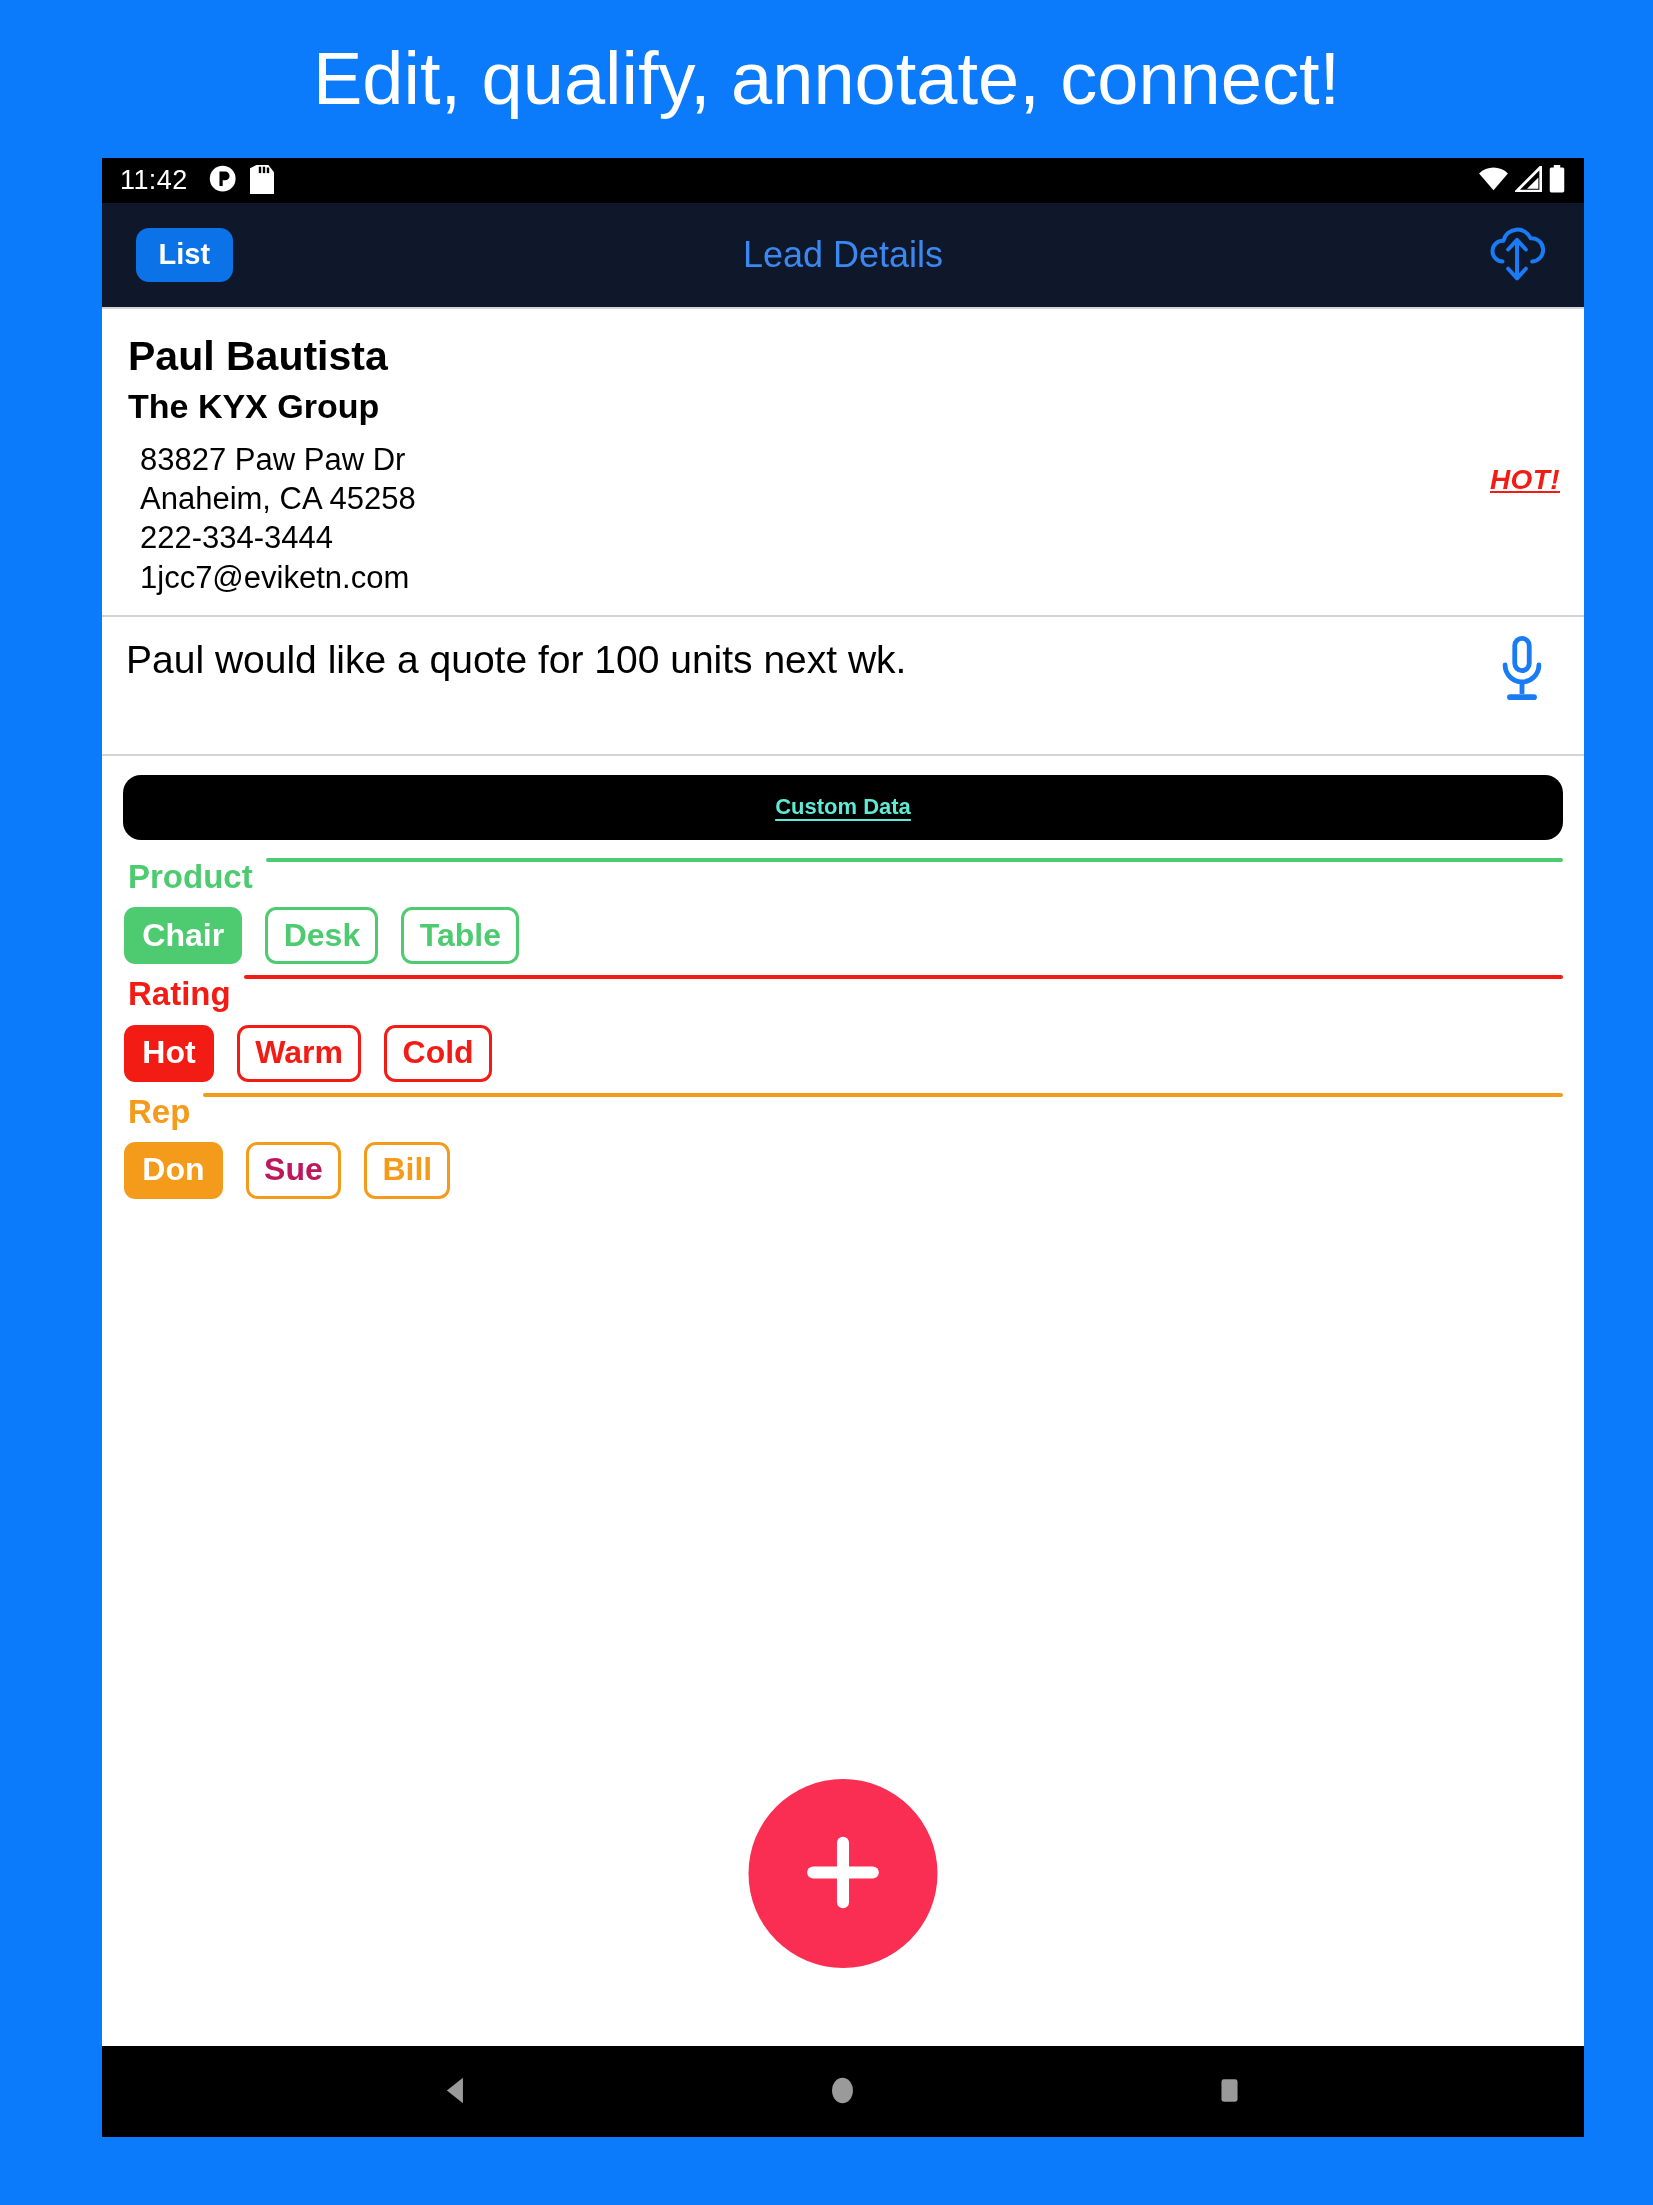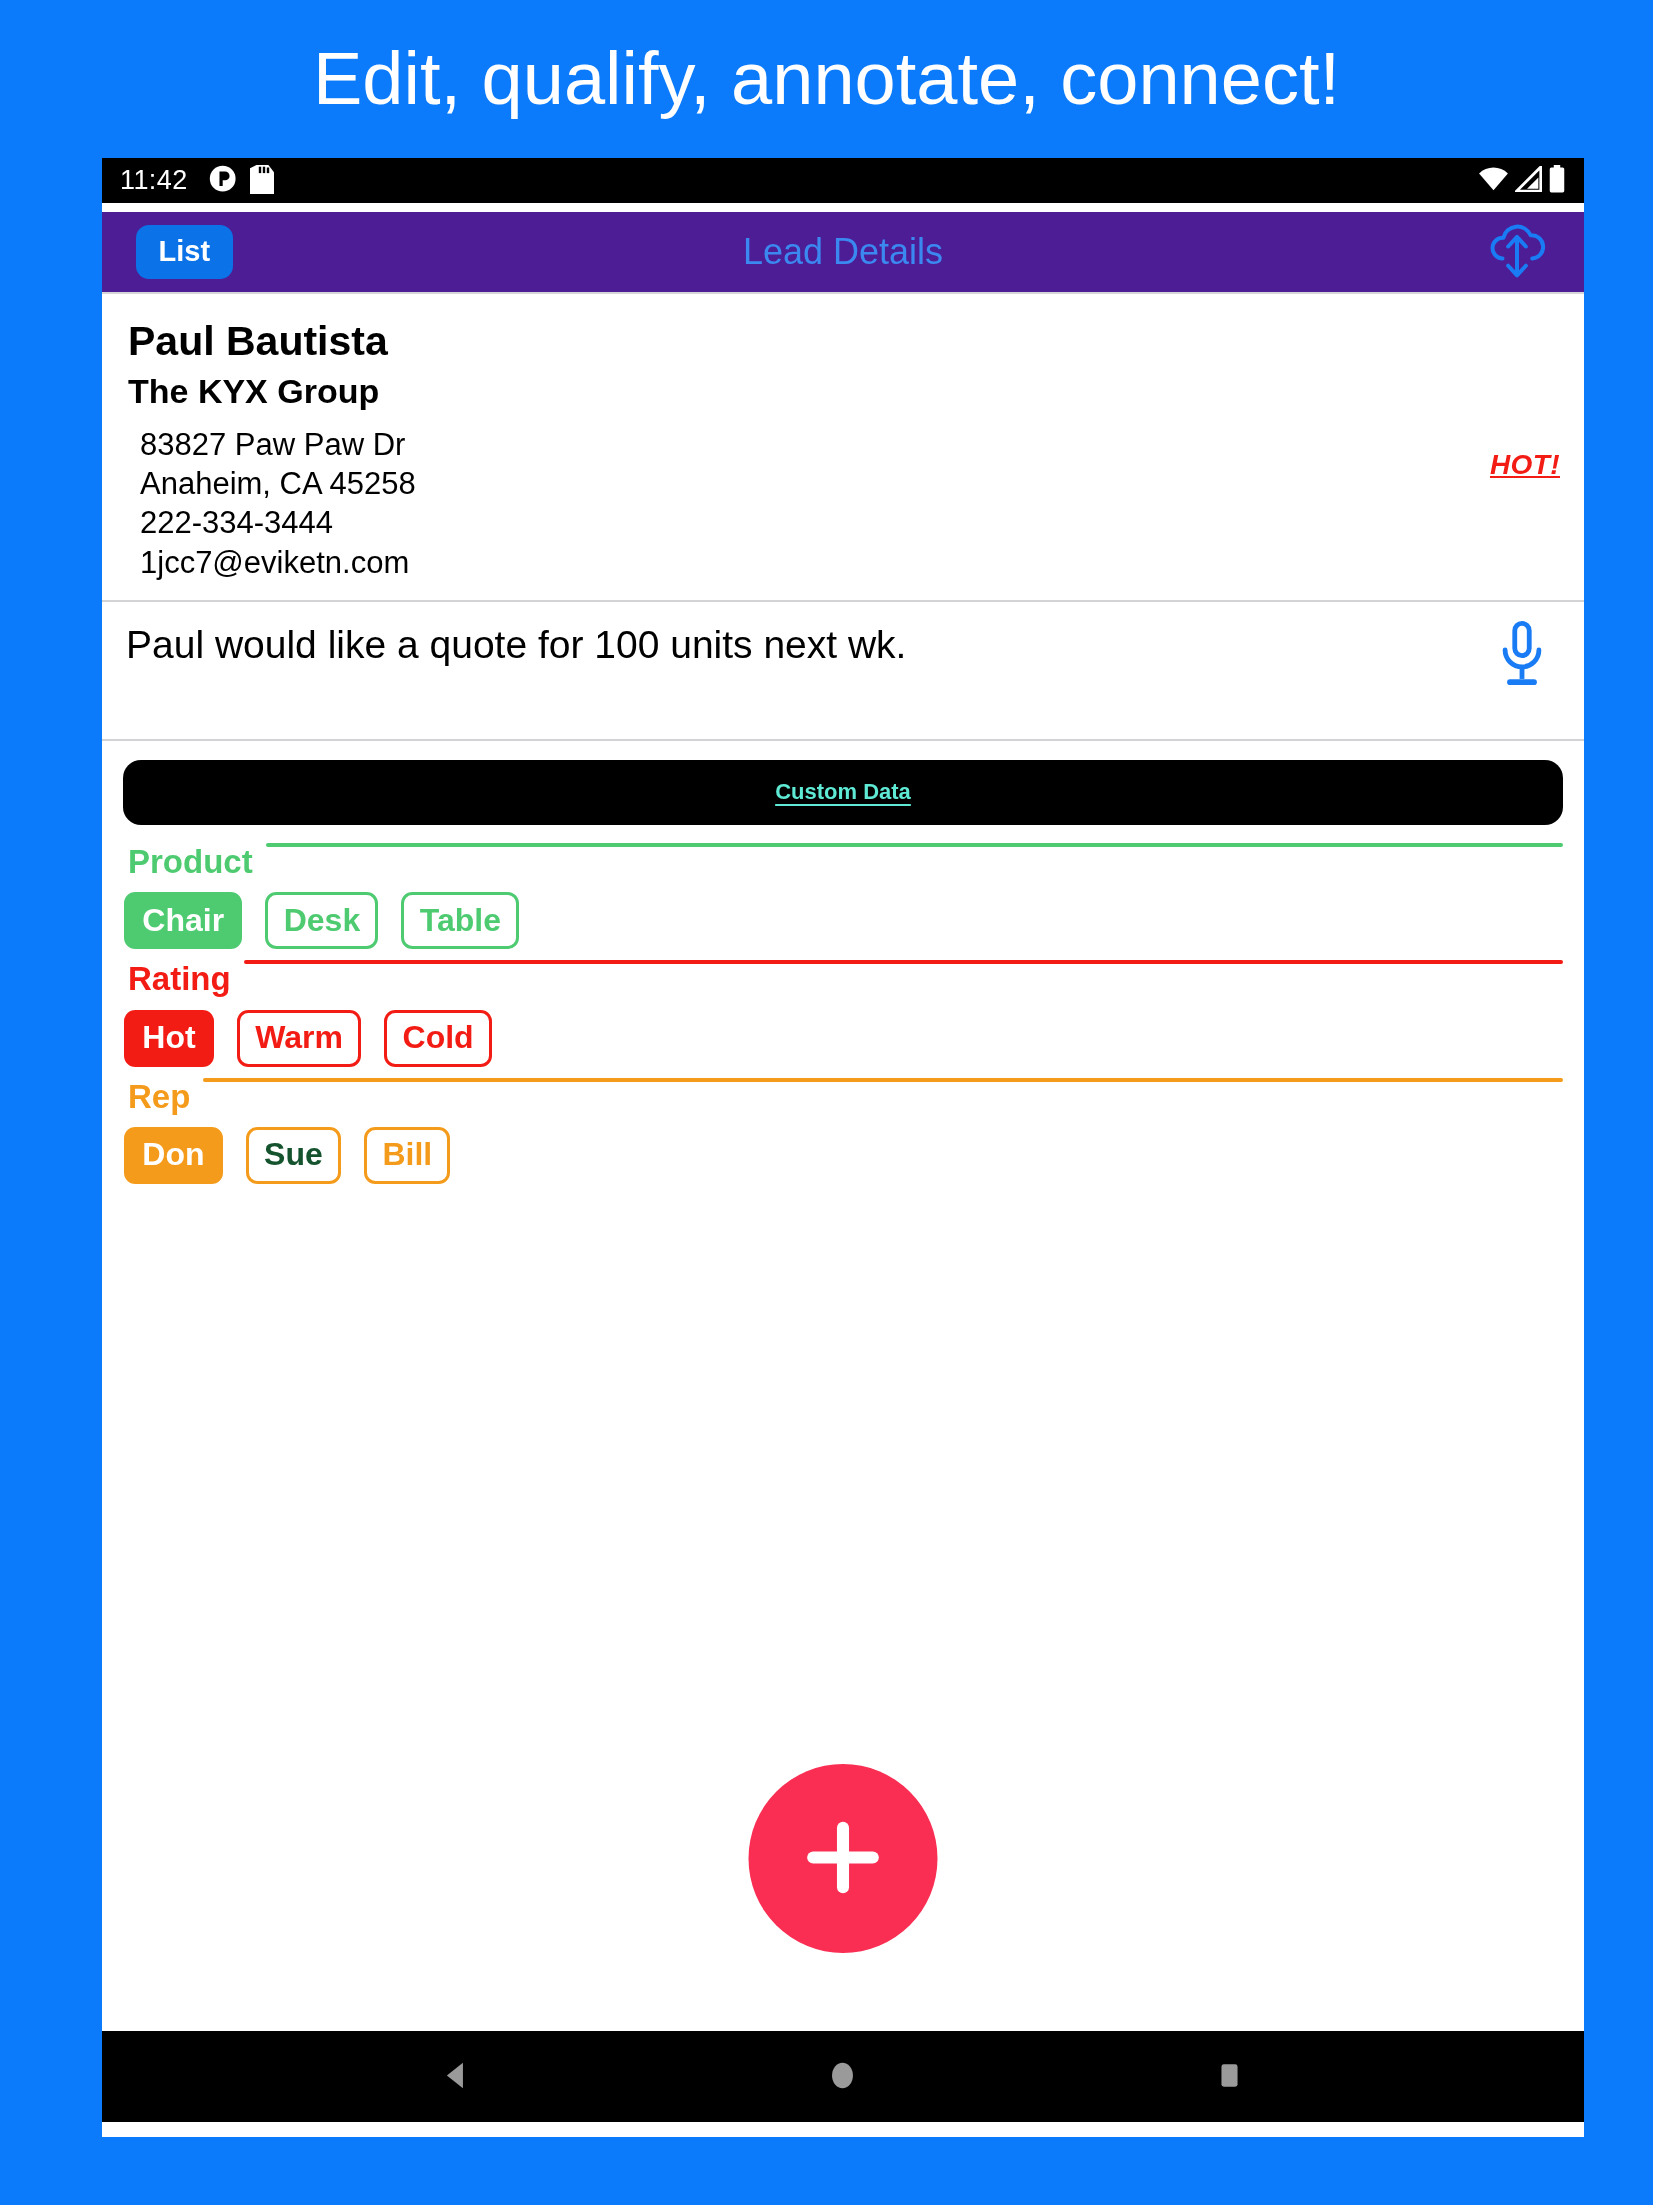--- a/index.html
+++ b/index.html
@@ -70,27 +70,26 @@
   .status-spacer { flex: 1; }
   .status-right-icons {
     display: flex;
     align-items: center;
     gap: 5.7px;
   }
 
   
   .app-bar {
     position: relative;
-    height: 82px;
-    background: #4c1d95;
+    height: 106px;
+    background: #0f172a;
     border-bottom: 2.4px solid #D6D6D8;
     display: flex;
     align-items: center;
     box-sizing: border-box;
-    margin-top: 9px;
   }
   .list-button {
     margin-left: 34px;
     background: #0B72E8;
     color: #FFFFFF;
     font-size: 29px;
     font-weight: 700;
     border: none;
     border-radius: 13px;
     padding: 11.3px 22.6px 13px 22.6px;
@@ -415,21 +414,21 @@
             <button class="chip" style="border-color: rgb(243, 28, 20); color: rgb(243, 28, 20);">Cold</button>
           </div>
         </div>
         <div class="field-group">
           <div class="group-header">
             <span class="group-title" style="color: rgb(245, 155, 28);">Rep</span>
             <span class="group-rule" style="background: rgb(245, 155, 28);"></span>
           </div>
           <div class="chip-row">
             <button class="chip selected" style="background: rgb(245, 155, 28); border-color: rgb(245, 155, 28); color: rgb(255, 255, 255);">Don</button>
-            <button class="chip" style="border-color: rgb(245, 155, 28); color: #14532d;">Sue</button>
+            <button class="chip" style="border-color: rgb(245, 155, 28); color: #be185d;">Sue</button>
             <button class="chip" style="border-color: rgb(245, 155, 28); color: rgb(245, 155, 28);">Bill</button>
           </div>
         </div>
       </div>
 
     <button class="fab">
       <span>
         <svg width="95" height="95" viewBox="0 0 118 118">
           <line x1="59" y1="22" x2="59" y2="96" stroke="#FFFFFF" stroke-width="15" stroke-linecap="round"></line>
           <line x1="22" y1="59" x2="96" y2="59" stroke="#FFFFFF" stroke-width="15" stroke-linecap="round"></line>

